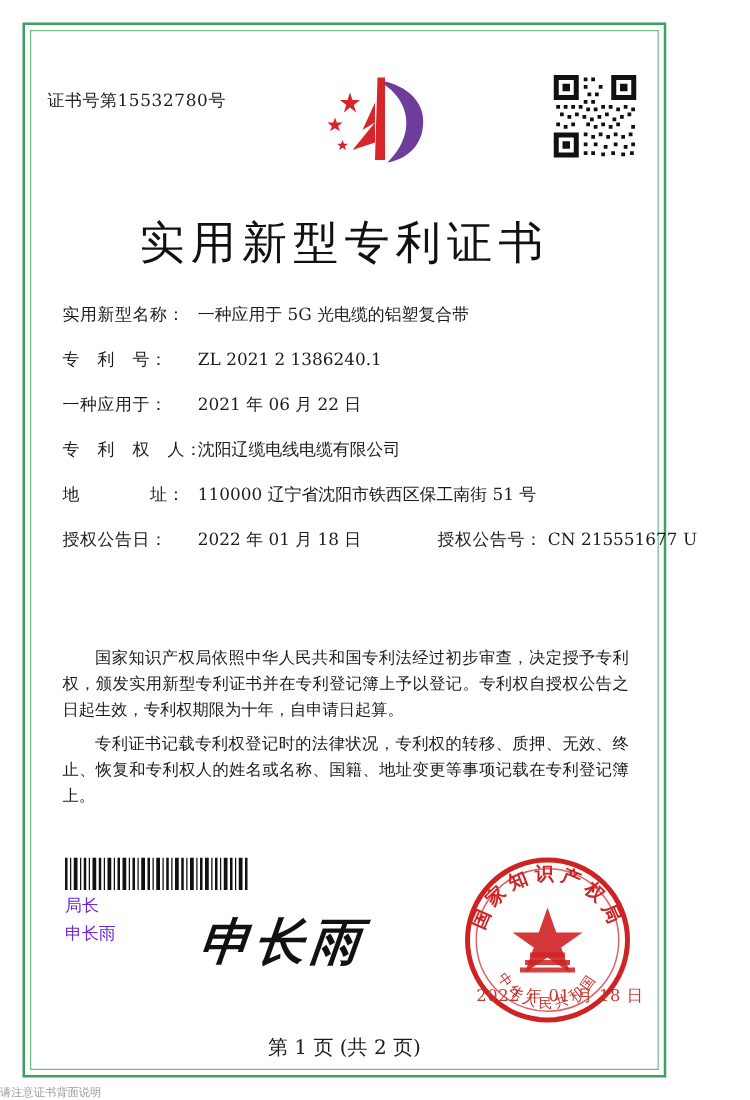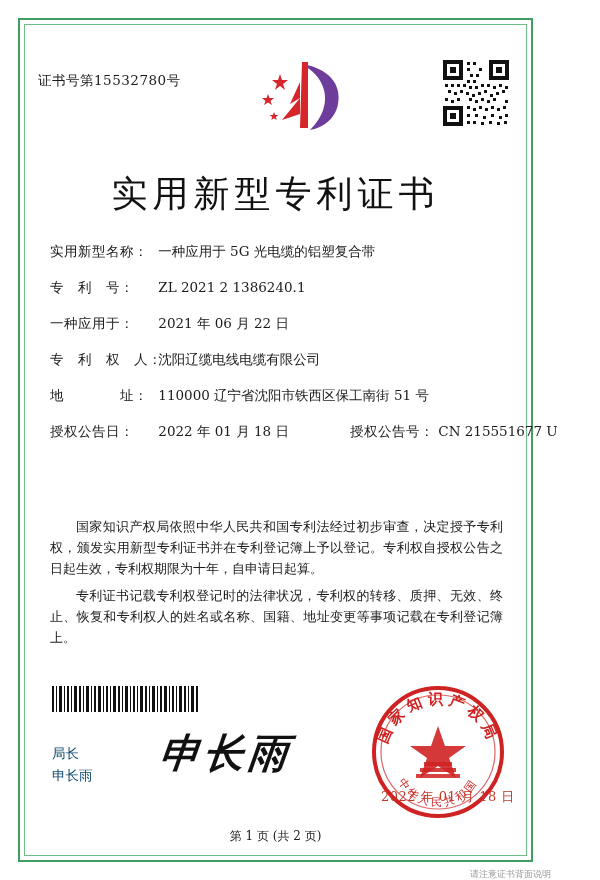--- a/index.html
+++ b/index.html
@@ -136,25 +136,25 @@
     left: 52px;
     top: 686px;
     width: 148px;
     height: 26px;
   }
 
   
   .sign-label {
     position: absolute;
     left: 52px;
-    top: 742px;
+    top: 714px;
     font-size: 13.5px;
     line-height: 22px;
     font-family: "DejaVu Serif", serif;
-    color: #0c4a6e;
+    color: #6d28d9;
   }
   .signature {
     position: absolute;
     left: 160px;
     top: 726px;
     font-size: 40px;
     color: #111;
     font-family: "DejaVu Serif", serif;
     letter-spacing: 4px;
     transform: skewX(-6deg);
@@ -180,34 +180,33 @@
     letter-spacing: 0.5px;
   }
 
   
   .page-footer {
     position: absolute;
     left: 0;
     right: 0;
     top: 828px;
     text-align: center;
-    font-size: 12px;
+    font-size: 16px;
     color: #1b1b1b;
     font-family: "DejaVu Serif", serif;
   }
   .below-fold {
     position: absolute;
     left: 0;
     right: 0;
     top: 868px;
-    text-align: right;
+    text-align: left;
     font-size: 9px;
     color: #9a9a9a;
     font-family: "DejaVu Serif", serif;
-    padding-left: 36px;
   }
 </style>
 </head>
 <body>
 
 <div class="page">
 
   <div class="frame">
     <div class="frame-inner"></div>
   </div>

